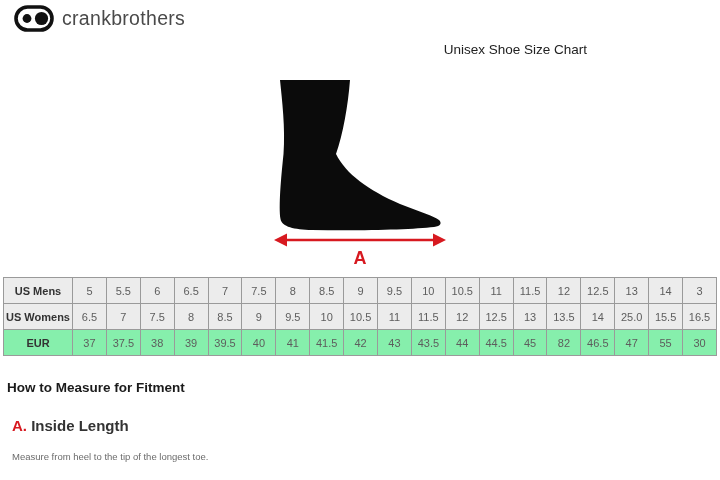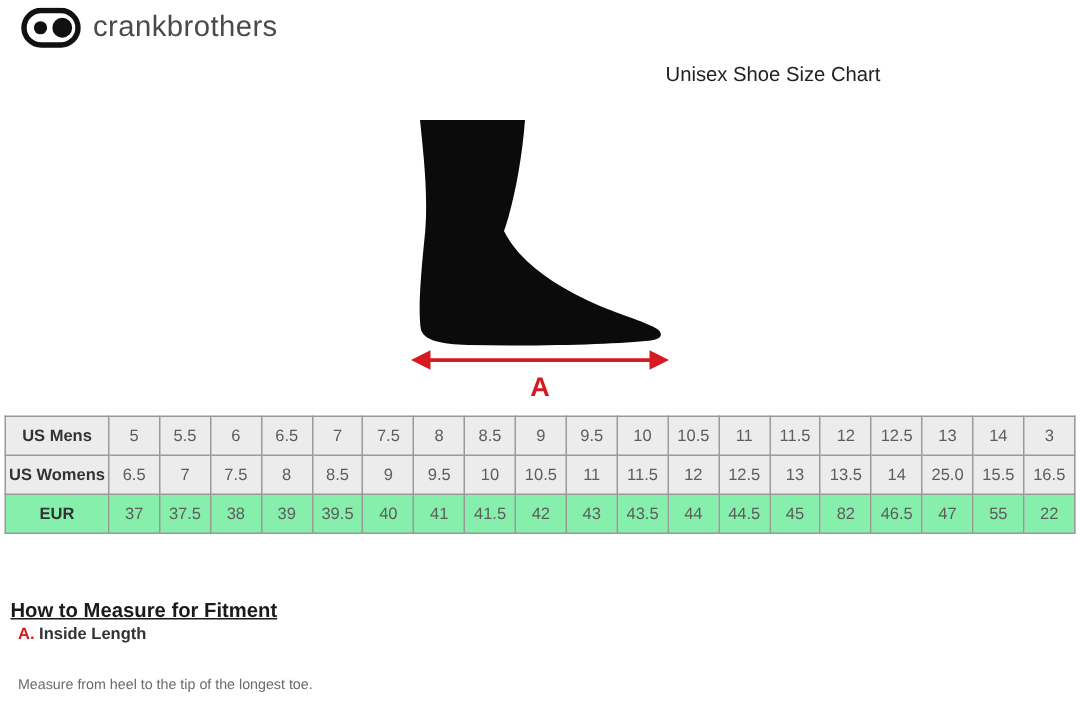--- a/index.html
+++ b/index.html
@@ -76,32 +76,31 @@
     width: 68px;
     font-weight: bold;
     color: #333333;
   }
   .row-gray th, .row-gray td { background: var(--cellgray, #ececec); }
   .row-white th, .row-white td { background: #86efac; }
 
   
   .measure-heading {
     position: absolute;
-    top: 399px;
+    top: 380px;
     left: 7px;
     font-size: 13.5px;
     font-weight: bold;
     color: #1a1a1a;
-    text-decoration: underline;
   }
   .measure-item-title {
     position: absolute;
     top: 417px;
     left: 12px;
-    font-size: 11px;
+    font-size: 15px;
     font-weight: bold;
     color: #333333;
   }
   .measure-item-title .item-key { color: var(--accent, #d71920); }
   .measure-item-desc {
     position: absolute;
     top: 451px;
     left: 12px;
     font-size: 9.5px;
     color: #6b6b6b;
@@ -213,21 +212,21 @@
             <td>42</td>
             <td>43</td>
             <td>43.5</td>
             <td>44</td>
             <td>44.5</td>
             <td>45</td>
             <td>82</td>
             <td>46.5</td>
             <td>47</td>
             <td>55</td>
-            <td>22</td>
+            <td>30</td>
           </tr>
         </tbody>
     </table>
   </div>
 
   <div class="measure-heading">How to Measure for Fitment</div>
   <div class="measure-item-title">
     <span class="item-key">A.</span>
     <span>Inside Length</span>
   </div>

